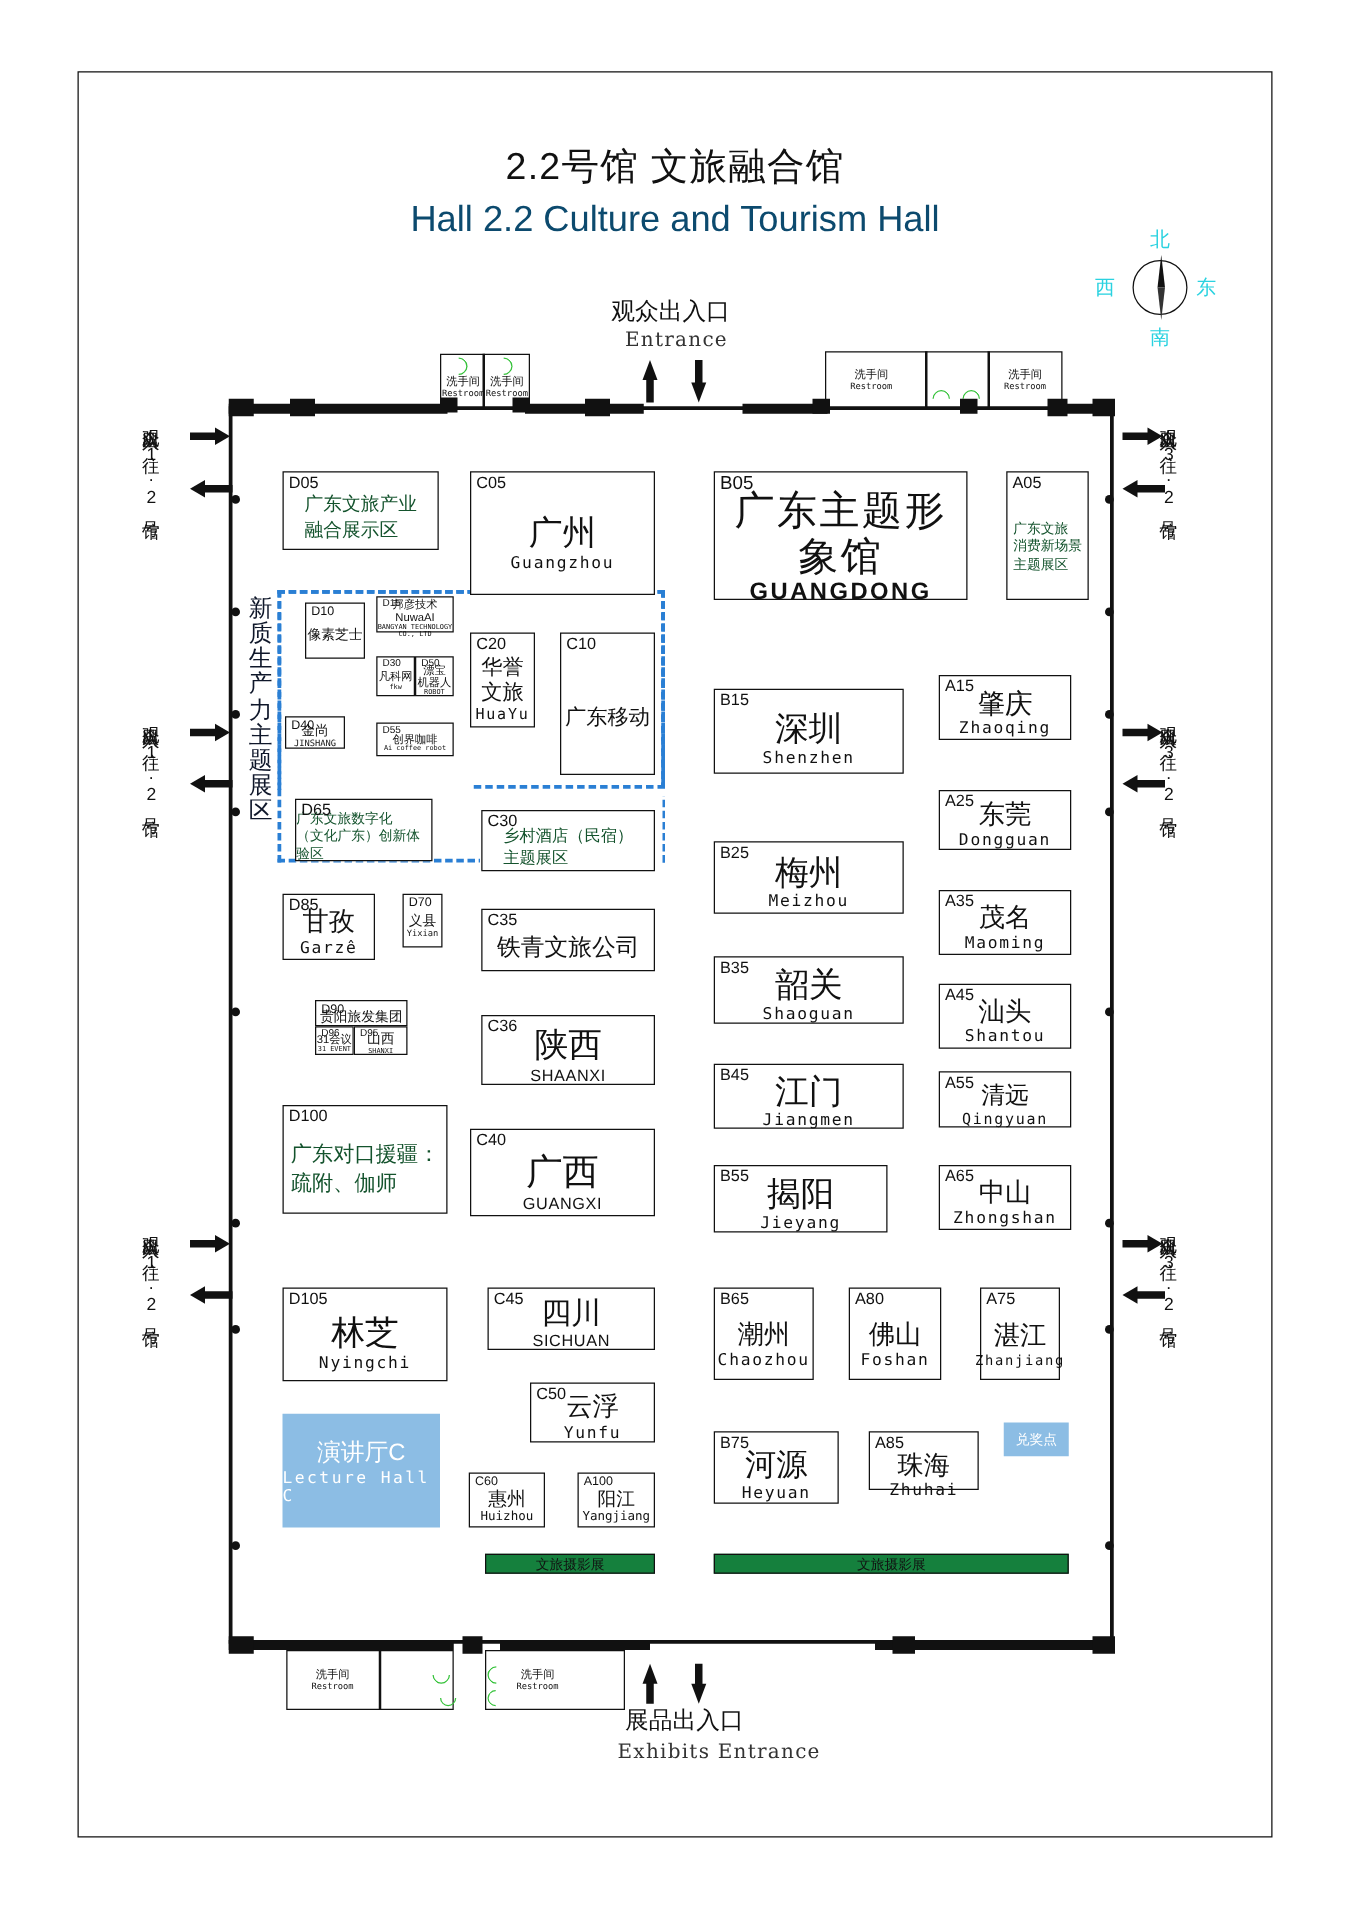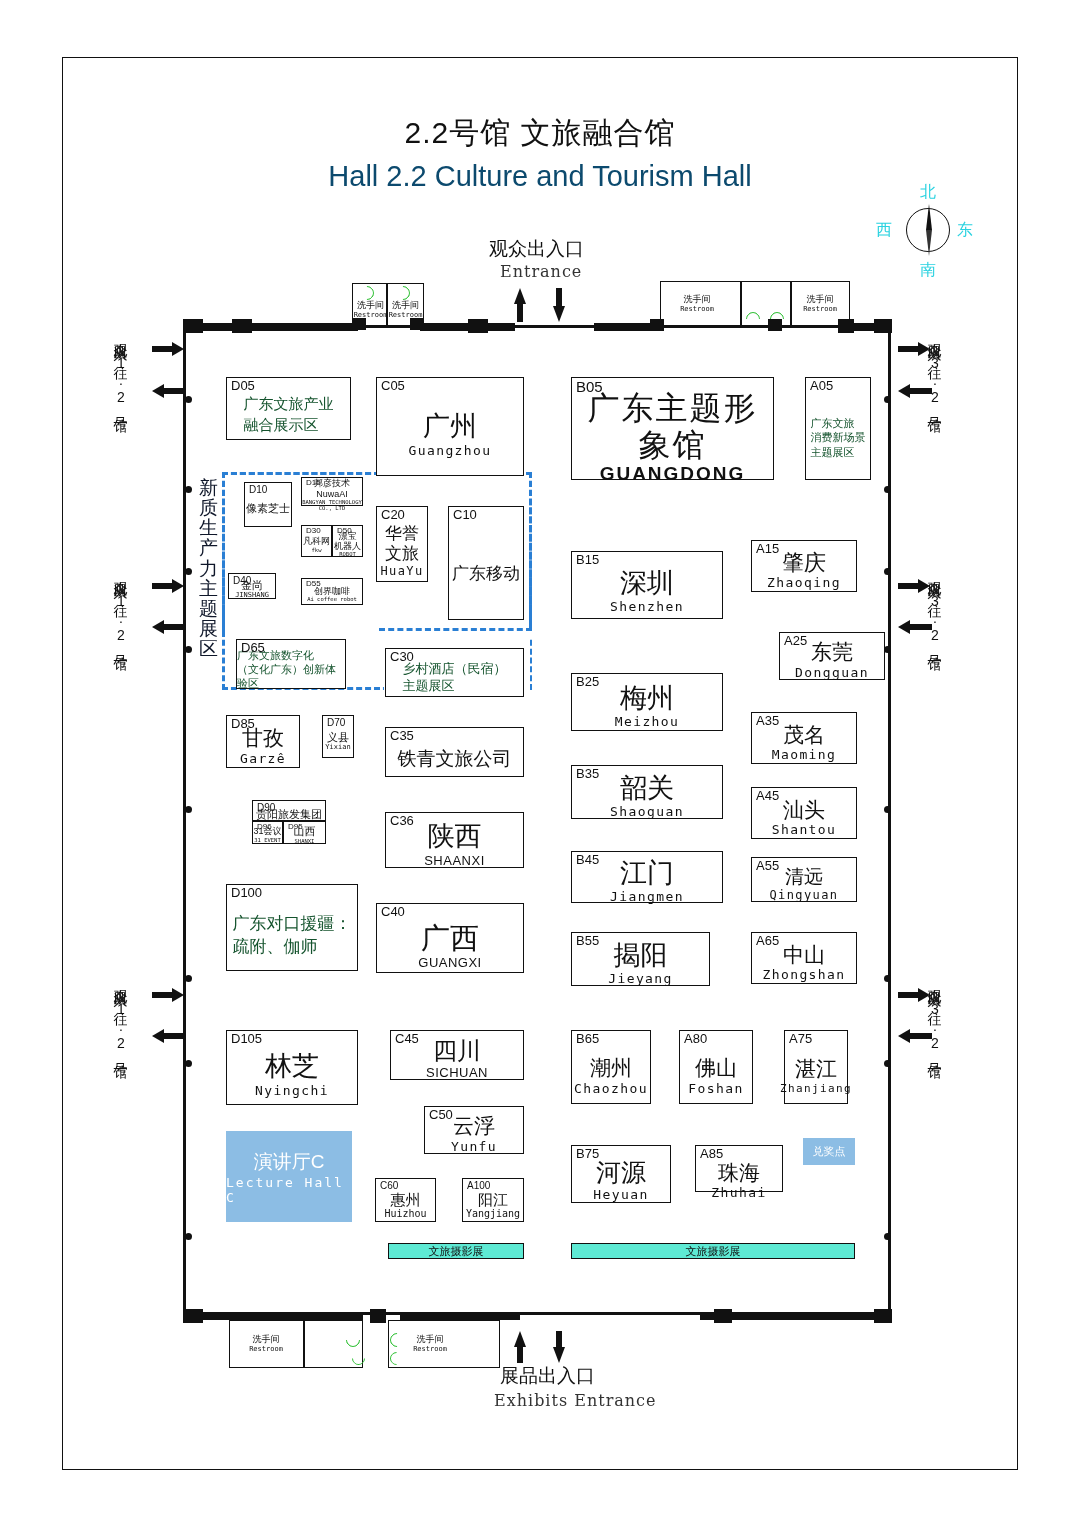--- a/index.html
+++ b/index.html
@@ -122,21 +122,21 @@
     display:flex; flex-direction:column; align-items:center; justify-content:center;
   }
   .rest-room .rc { font-size:9px; color:#111; line-height:1.2; }
   .rest-room .re { font-size:7px; color:#111; line-height:1.2;
                    font-family:"DejaVu Sans Mono",monospace;}
   .door { position:absolute; border:1.4px solid #35c23a; border-radius:50%;
           border-right-color:transparent; border-bottom-color:transparent; }
 
   
   .photostrip {
-    position:absolute; border:1.6px solid #111; background:#5eead4;
+    position:absolute; border:1.6px solid #111; background:#15803d;
     display:flex; align-items:center; justify-content:center;
     font-size:11px; color:#111;
   }
 </style>
 </head>
 <body>
 
 <div id="page">
 
   <div class="page-frame"></div>
@@ -373,21 +373,21 @@
     <div class="cn" style="margin-top:8px;font-size:22px;">肇庆</div>
     <div class="en">Zhaoqing</div>
   </div>
 
   <div class="booth big" style="left:571px;top:673px;width:152px;height:58px;">
     <div class="code">B25</div>
     <div class="cn" style="margin-top:8px;">梅州</div>
     <div class="en">Meizhou</div>
   </div>
 
-  <div class="booth big" style="left:751px;top:632px;width:106px;height:48px;margin-left:28px;">
+  <div class="booth big" style="left:751px;top:632px;width:106px;height:48px;">
     <div class="code">A25</div>
     <div class="cn" style="margin-top:8px;font-size:21px;">东莞</div>
     <div class="en">Dongguan</div>
   </div>
 
   <div class="booth big" style="left:226px;top:715px;width:74px;height:53px;">
     <div class="code">D85</div>
     <div class="cn" style="margin-top:9px;font-size:21px;">甘孜</div>
     <div class="en">Garzê</div>
   </div>

